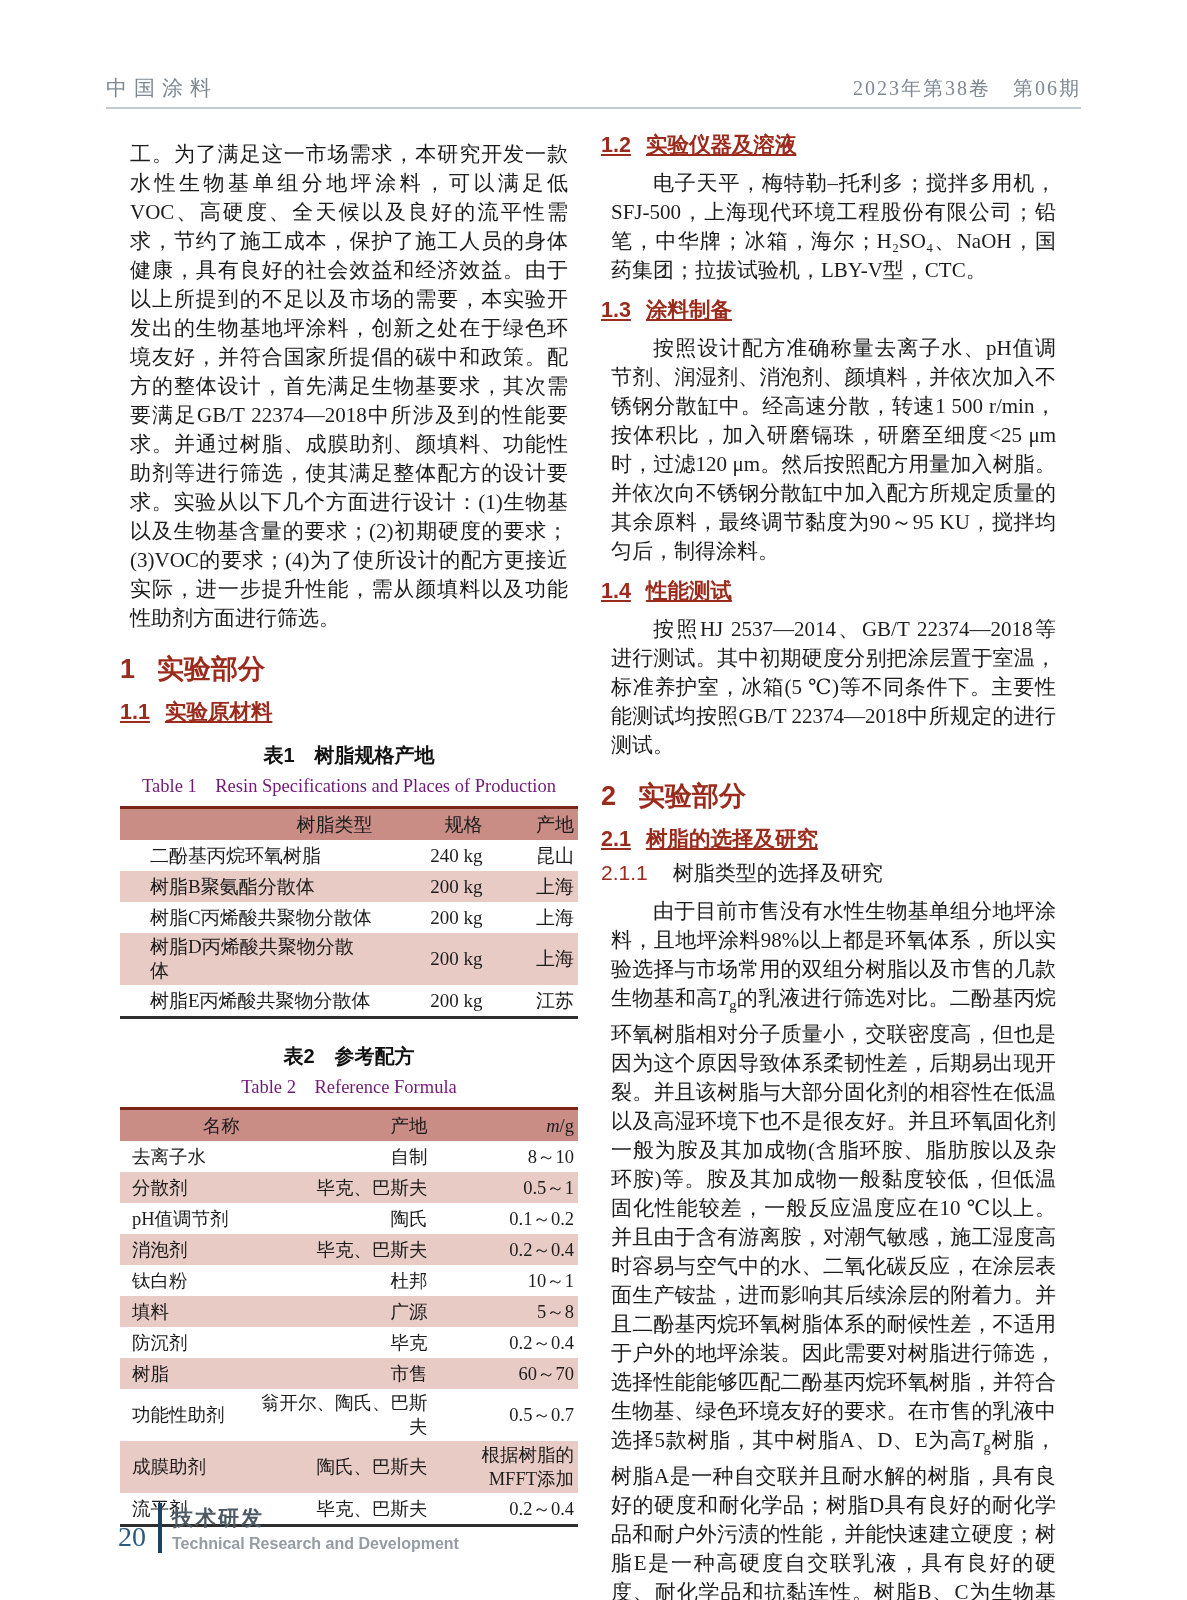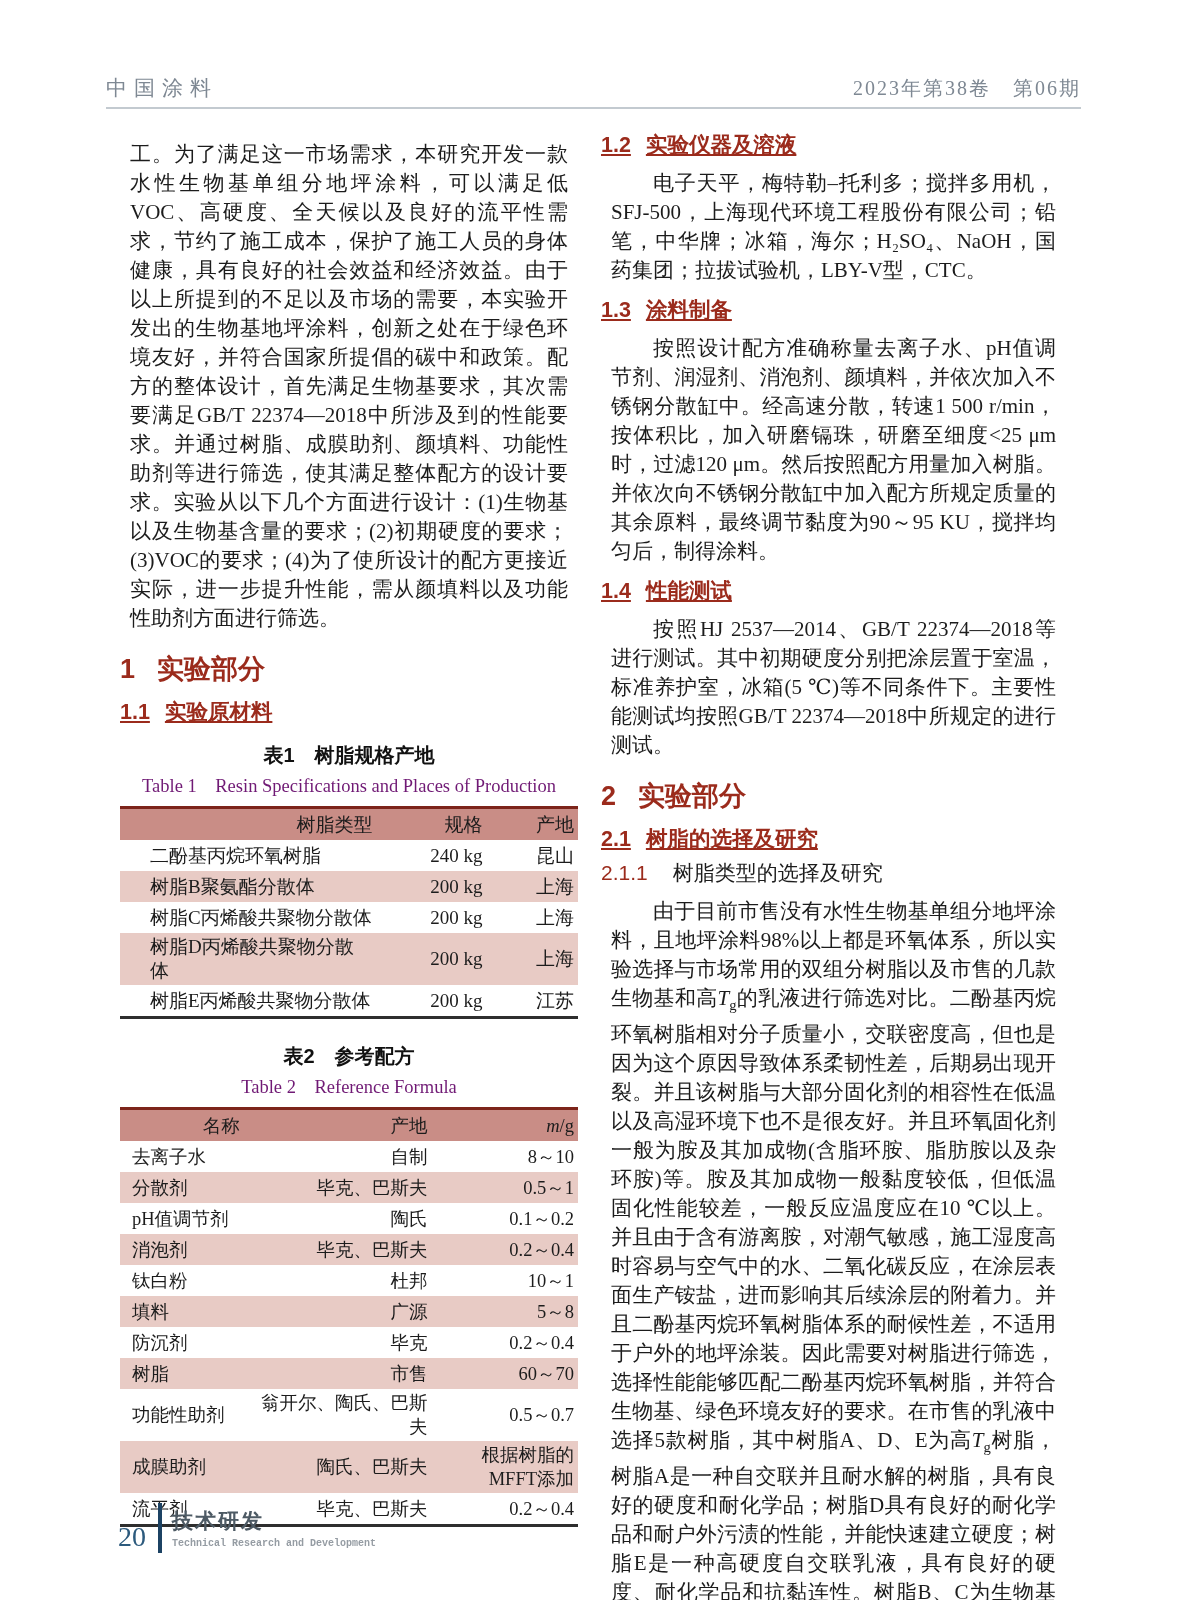--- a/index.html
+++ b/index.html
@@ -48,22 +48,22 @@
   table.t2 td:first-child{text-align:left;padding-left:12px;}
   table.t2{font-size:18.5px;}
   .ital{font-style:italic;}
 
   
   .pfooter{position:absolute;left:118px;top:1496px;display:flex;align-items:center;margin-top:7px;}
   .pagenum{font-size:28px;color:#2c5a7d;margin-right:12px;align-self:flex-end;}
   .fbar{width:4px;height:50px;background:#1c4263;margin-right:10px;}
   .ftext .cn{font-size:21px;font-weight:bold;color:#4d5a64;letter-spacing:2px;
              font-family:"Liberation Sans","DejaVu Sans",sans-serif;}
-  .ftext .en{font-size:10px;font-weight:bold;color:#959ca3;margin-top:3px;
-             font-family:Liberation Mono, monospace;}
+  .ftext .en{font-size:16px;font-weight:bold;color:#959ca3;margin-top:3px;
+             font-family:Liberation Sans, sans-serif;}
 
   sub{font-size:70%;}
   .tgwrap i{font-style:italic;}
 </style>
 </head>
 <body>
 
 <div class="page">
 
   <div class="pheader">

